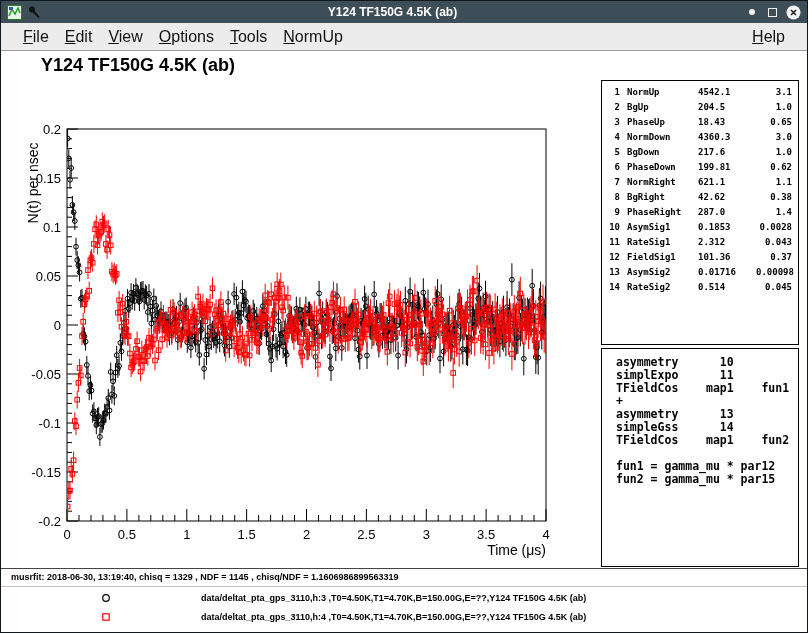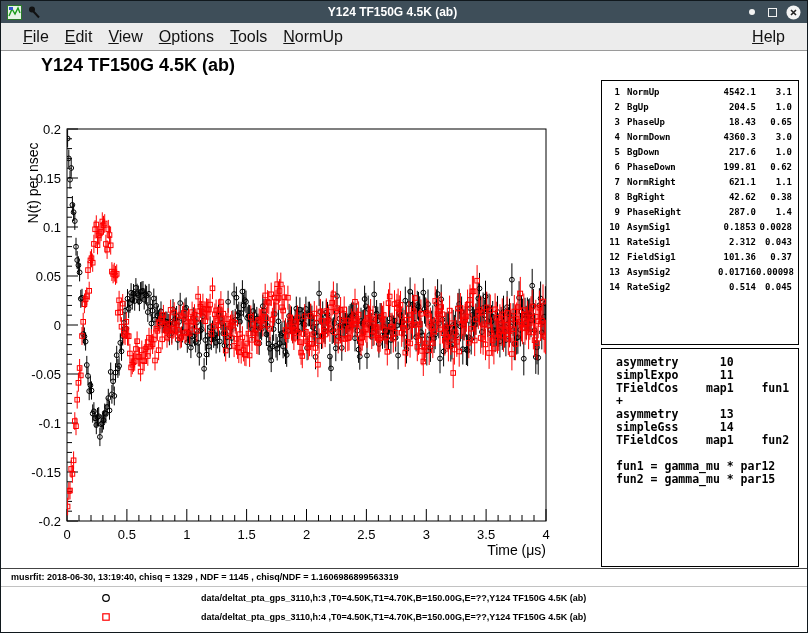--- a/index.html
+++ b/index.html
@@ -34,21 +34,21 @@
   #plot-svg text { font-family:"Liberation Sans", sans-serif; fill:#000; }
 
   
   .stat-box { position:absolute; border:1px solid #000; background:#fff;
               font-family:"DejaVu Sans Mono", monospace; z-index:2; }
   .box-params { left:600px; top:29px; width:198px; height:265px; padding:4px 4px 0 4px;
                 font-size:9px; font-weight:bold; }
   .param-row { display:flex; height:15px; line-height:15px; white-space:nowrap; }
   .p-n    { width:14px; text-align:right; }
   .p-name { margin-left:7px; flex:1; text-align:left; }
-  .p-val  { width:58px; text-align:right; }
+  .p-val  { width:58px; }
   .p-err  { width:38px; text-align:right; padding-right:2px; }
   .box-theory { left:600px; top:297px; width:198px; height:219px; padding:7px 14px; }
   .box-theory pre { font-family:"DejaVu Sans Mono", monospace; font-size:11.5px;
                     font-weight:bold; line-height:13px; color:#000; }
 
   
   .bottom-divider { position:absolute; left:0; top:517px; width:806px;
                     border-top:1px solid #444; z-index:2; }
   .status-line { position:absolute; left:10px; top:521px; font-size:9px; font-weight:bold;
                  color:#000; white-space:nowrap; z-index:2; }

